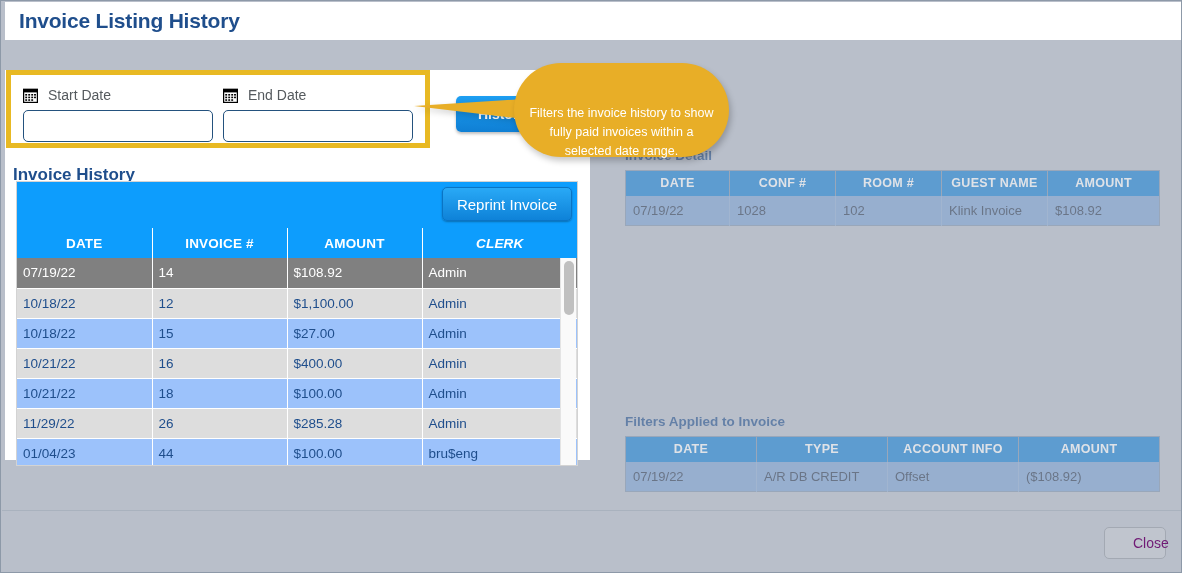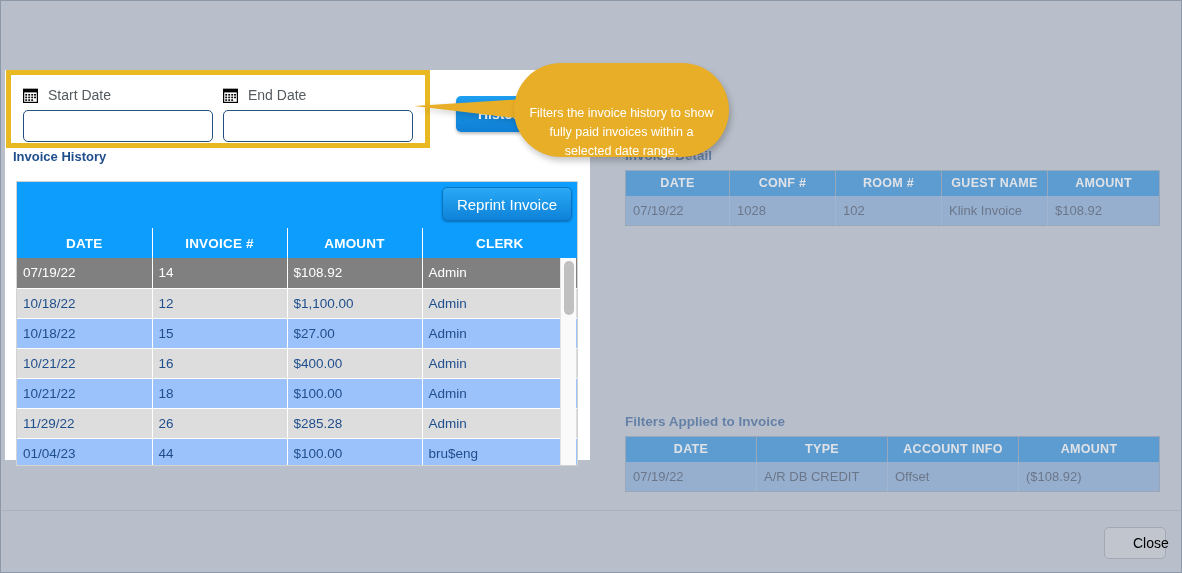--- a/index.html
+++ b/index.html
@@ -148,22 +148,22 @@
     border-top: 7px solid transparent;
     border-bottom: 13px solid transparent;
     border-right: 110px solid #e8ae27;
     z-index: 39;
     filter: drop-shadow(1px 3px 3px rgba(0,0,0,0.18));
   }
 
   
   #invoice-history-label {
     position: absolute;
-    left: 12px; top: 148px;
-    font-size: 13px;
+    left: 12px; top: 164px;
+    font-size: 17px;
     font-weight: bold;
     color: #1f4e8c;
   }
 
   #history-table-wrap {
     position: absolute;
     left: 15px; top: 180px;
     width: 562px; height: 285px;
     background: #ffffff;
     border: 1px solid #d3d3d3;
@@ -198,21 +198,21 @@
   #history-table th {
     background: #0d9dfd;
     color: #ffffff;
     font-size: 13.5px;
     font-weight: bold;
     height: 30px;
     text-align: center;
     border-right: 1px solid #ffffff;
     letter-spacing: 0.2px;
   }
-  #history-table th:last-child { border-right: none; }
+  #history-table th:last-child { border-right: none; font-style: italic; }
   #history-table td {
     font-size: 13.5px;
     color: #1f4e8c;
     height: 30px;
     padding-left: 6px;
     border-right: 1px solid #ffffff;
     border-bottom: 1px solid #ffffff;
     white-space: nowrap;
     overflow: hidden;
   }
@@ -303,32 +303,35 @@
     width: 1180px; height: 1px;
     background: #a9b2be;
   }
   #close-button {
     position: absolute;
     right: 15px; bottom: 13px;
     width: 62px; height: 32px;
     border: 1px solid #a3a9b3;
     border-radius: 5px;
     background: #c0c5ce;
-    color: #000000;
+    color: #701a75;
     font-size: 14px;
     font-family: "Liberation Sans", sans-serif;
     cursor: pointer;
     padding-left: 28px;
   }
 </style>
 </head>
 <body>
 
 <div id="app">
 
+  <div id="titlebar">
+    <span id="page-title">Invoice Listing History</span>
+  </div>
 
   <div id="strip"></div>
 
   <div id="white-panel"></div>
   <div id="white-panel-top"></div>
 
   <button id="history-button">History</button>
 
   <div id="date-highlight">
 

